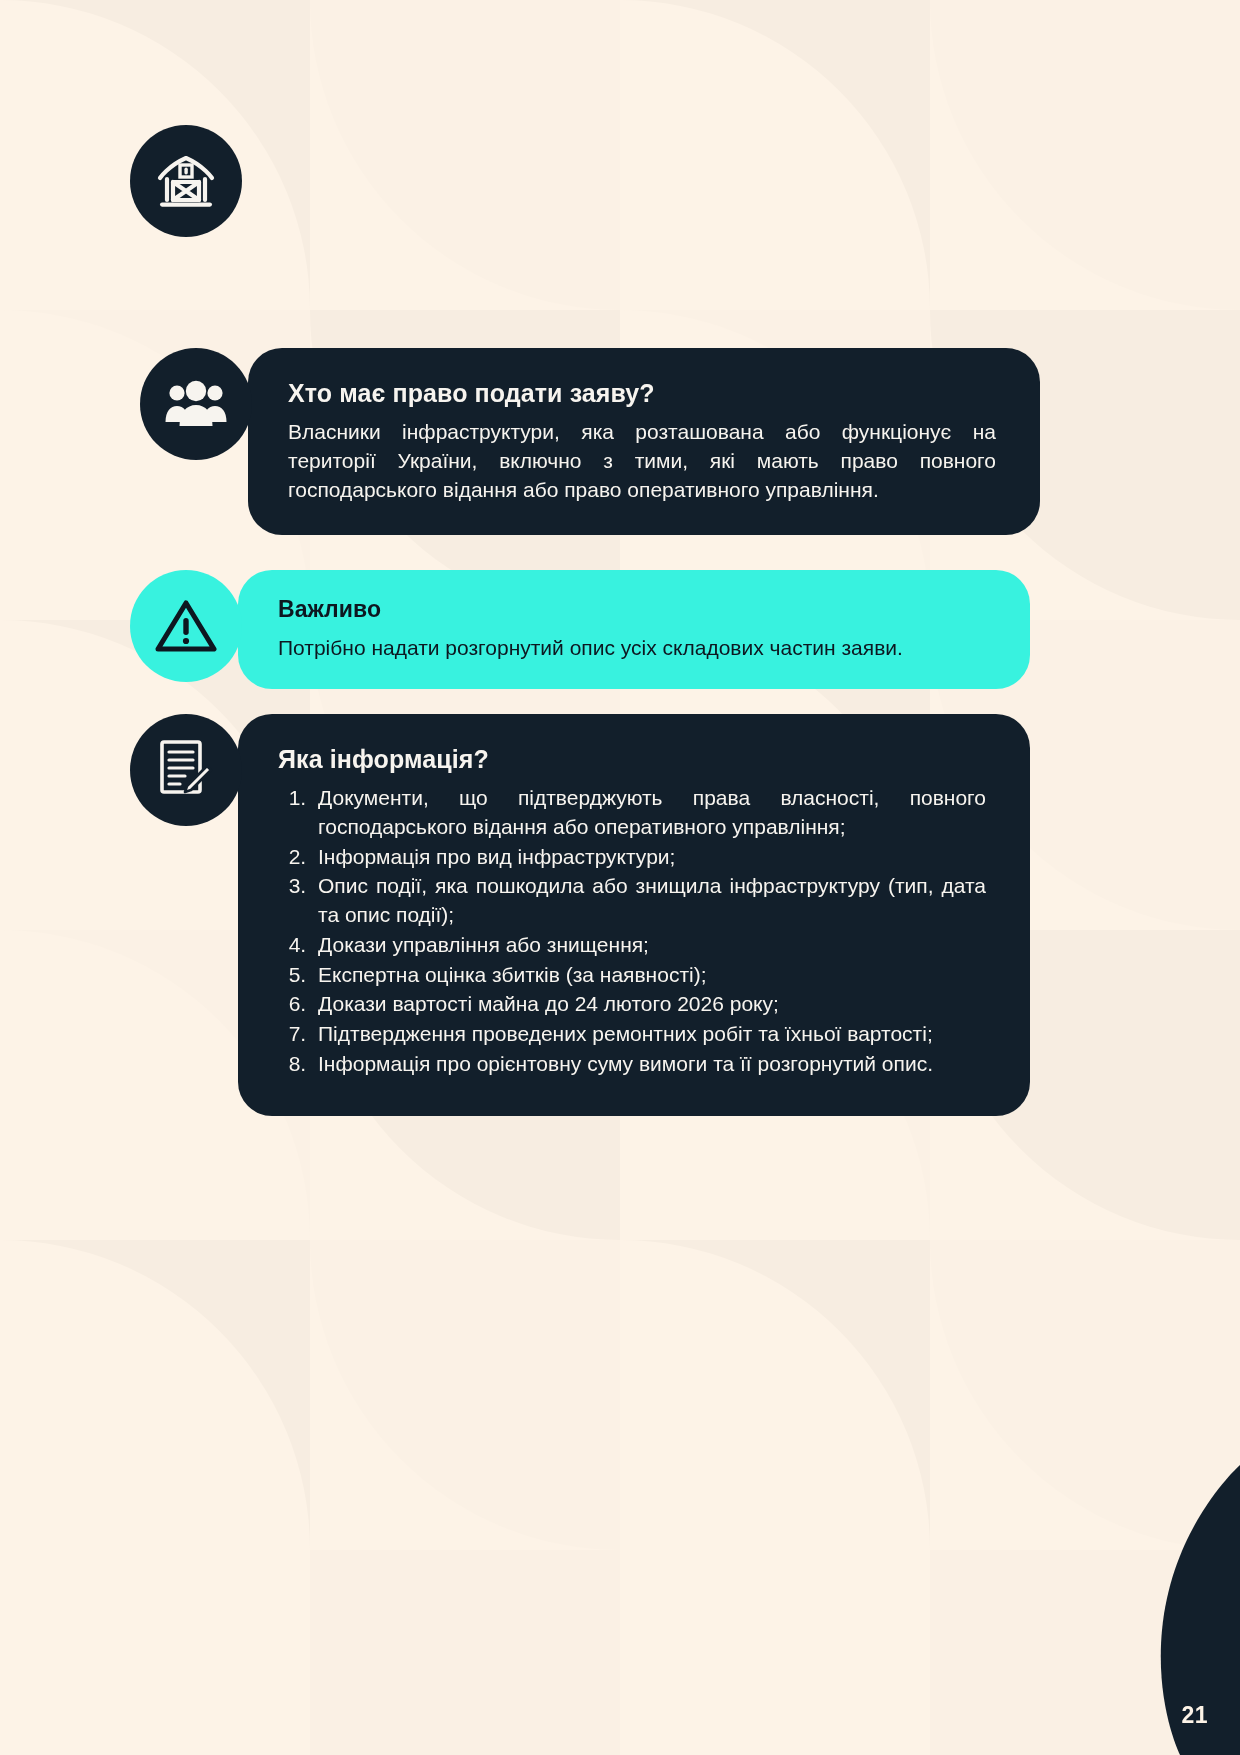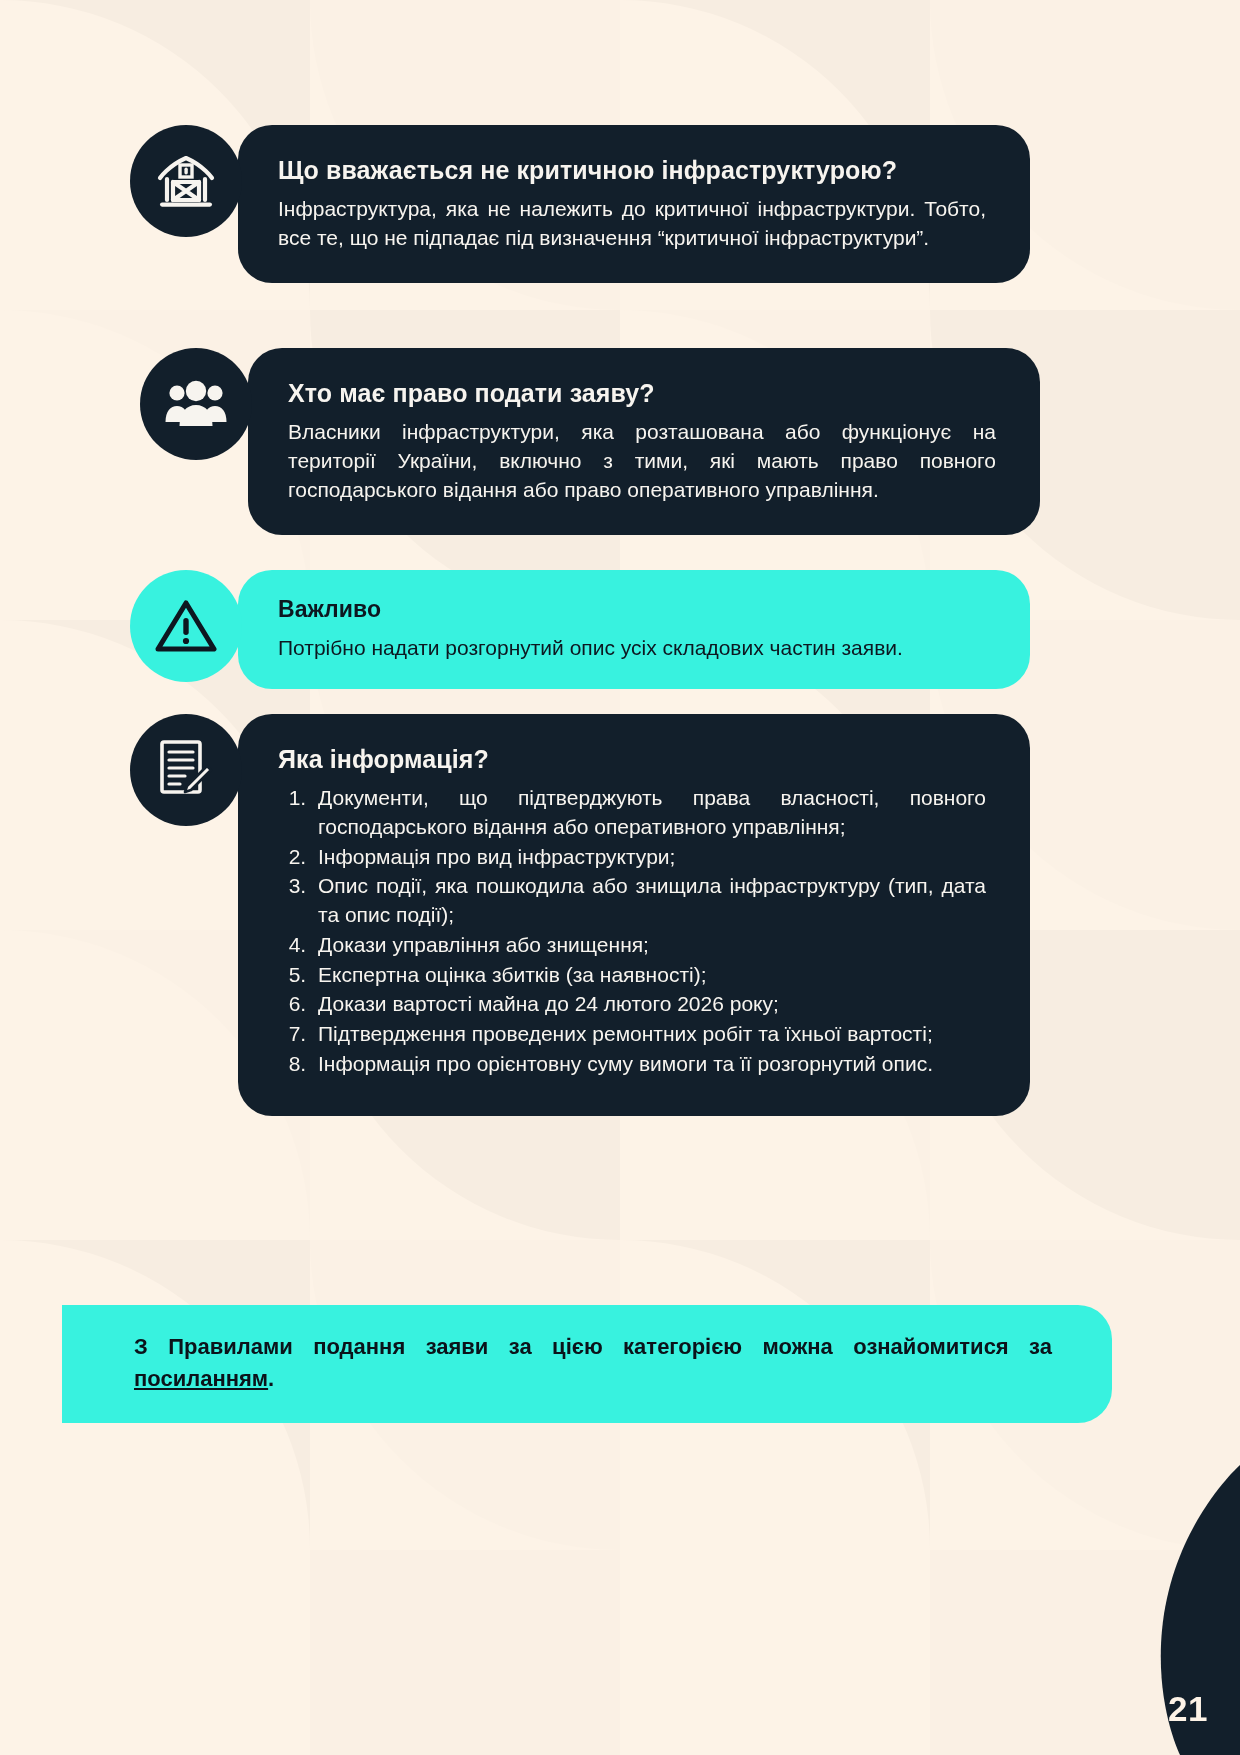--- a/index.html
+++ b/index.html
@@ -130,21 +130,21 @@
     height: 290px;
     z-index: 3;
     pointer-events: none;
   }
   #page-number {
     position: absolute;
     right: 32px;
     bottom: 26px;
     z-index: 4;
     color: #FDF3E7;
-    font-size: 35px;
+    font-size: 23px;
     font-weight: bold;
     letter-spacing: 0.5px;
   }
 
   svg.icon-svg { display: block; }
 </style>
 </head>
 <body>
 
 <svg id="bg-pattern" viewBox="0 0 1240 1755" xmlns="http://www.w3.org/2000/svg" aria-hidden="true">
@@ -187,24 +187,20 @@
           <path d="M12 27 L12 48"></path>
           <path d="M50 27 L50 48"></path>
           <path d="M18 30 L18 48 L44 48 L44 30 Z"></path>
           <path d="M18 30 L44 48 M44 30 L18 48"></path>
         </g>
         <rect x="25" y="13" width="12" height="12" fill="none" stroke="#F7F4EF" stroke-width="3.4"></rect>
         <rect x="29.4" y="15.6" width="3.4" height="6.8" rx="1.7" fill="#F7F4EF"></rect>
         <rect x="5" y="50.5" width="52" height="4.2" rx="2.1" fill="#F7F4EF"></rect>
       </svg>
     </div>
-    <div class="card-body" style="width:792px;">
-      <h2 class="card-title">Що вважається не критичною інфраструктурою?</h2>
-      <p class="card-text">Інфраструктура, яка не належить до критичної інфраструктури. Тобто, все те, що не підпадає під визначення “критичної інфраструктури”.</p>
-    </div>
   </div>
 
   <div class="card dark" style="left:140px; top:348px; width:900px;">
     <div class="card-badge">
       <svg class="icon-svg" width="64" height="48" viewBox="0 0 64 48" aria-hidden="true">
         <g fill="#F7F4EF">
           <circle cx="13" cy="13" r="7.6"></circle>
           <path d="M1.5 42 C1.5 31.5 6.5 26 13 26 C19.5 26 24.5 31.5 24.5 42 Z"></path>
           <circle cx="51" cy="13" r="7.6"></circle>
           <path d="M39.5 42 C39.5 31.5 44.5 26 51 26 C57.5 26 62.5 31.5 62.5 42 Z"></path>
@@ -255,22 +251,19 @@
         <li>Опис події, яка пошкодила або знищила інфраструктуру (тип, дата та опис події);</li>
         <li>Докази управління або знищення;</li>
         <li>Експертна оцінка збитків (за наявності);</li>
         <li>Докази вартості майна до 24 лютого 2026 року;</li>
         <li>Підтвердження проведених ремонтних робіт та їхньої вартості;</li>
         <li>Інформація про орієнтовну суму вимоги та її розгорнутий опис.</li>
       </ol>
     </div>
   </div>
 
-  <div id="bottom-banner">
-    <span>З Правилами подання заяви за цією категорією можна ознайомитися за </span><a class="ban-link" href="#">посиланням</a><span>.</span>
-  </div>
 
   <svg id="corner-shape" viewBox="0 0 250 290" xmlns="http://www.w3.org/2000/svg" aria-hidden="true">
     <path d="M250 0 C250 0 182 60 172 165 C165 240 190 290 190 290 L250 290 Z" fill="#121F2B"></path>
   </svg>
   <div id="page-number">21</div>
 
 </div>
 
 </body></html>

